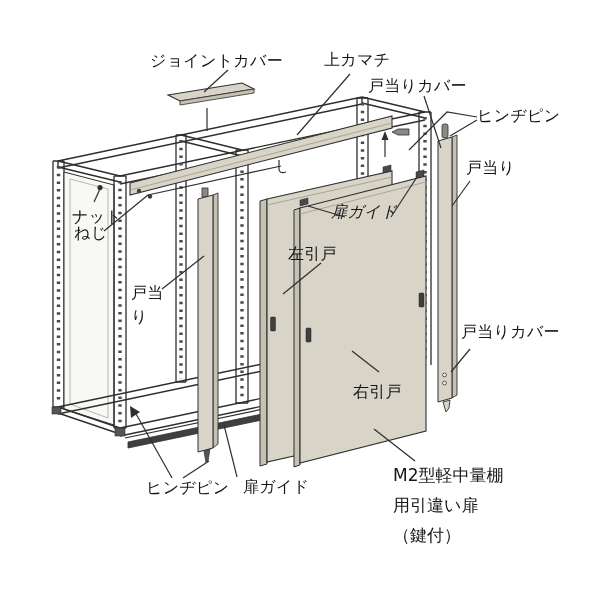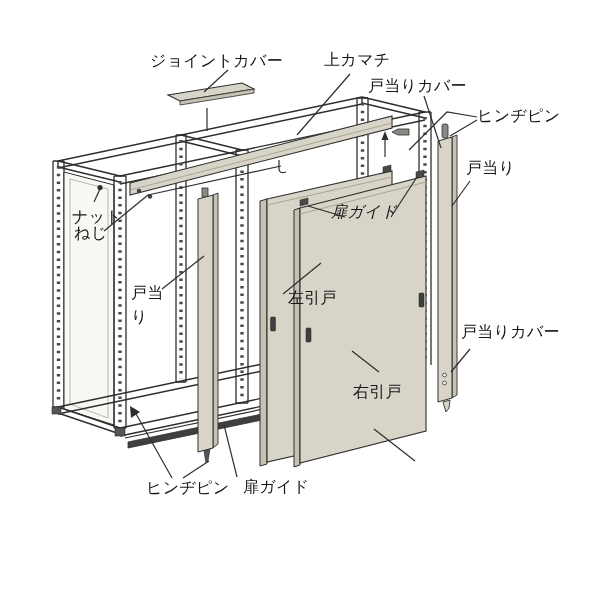--- a/index.html
+++ b/index.html
@@ -157,20 +157,25 @@
 
 <div class="lbl" style="left:150px;top:52px;">ジョイントカバー</div>
 <div class="lbl" style="left:324px;top:51px;">上カマチ</div>
 <div class="lbl" style="left:368px;top:77px;">戸当りカバー</div>
 <div class="lbl" style="left:477px;top:107px;">ヒンヂピン</div>
 <div class="lbl" style="left:466px;top:159px;">戸当り</div>
 <div class="lbl" style="left:72px;top:208px;text-align:center;">ナット</div>
 <div class="lbl" style="left:74px;top:224px;">ねじ</div>
 <div class="lbl lbl-wrap" style="left:131px;top:281px;">戸当り</div>
 <div class="lbl" style="left:331px;top:203px;font-style:italic;">扉ガイド</div>
-<div class="lbl" style="left:288px;top:245px;margin-top:44px;">左引戸</div>
+<div class="lbl" style="left:288px;top:245px;">左引戸</div>
 <div class="lbl" style="left:353px;top:383px;">右引戸</div>
 <div class="lbl" style="left:461px;top:323px;">戸当りカバー</div>
 <div class="lbl" style="left:146px;top:479px;">ヒンヂピン</div>
 <div class="lbl" style="left:243px;top:478px;">扉ガイド</div>
 
+<div class="caption" style="left:393px;top:461px;">
+  <div>M2型軽中量棚</div>
+  <div>用引違い扉</div>
+  <div>（鍵付）</div>
+</div>
 
 </div>
 
 </body></html>

